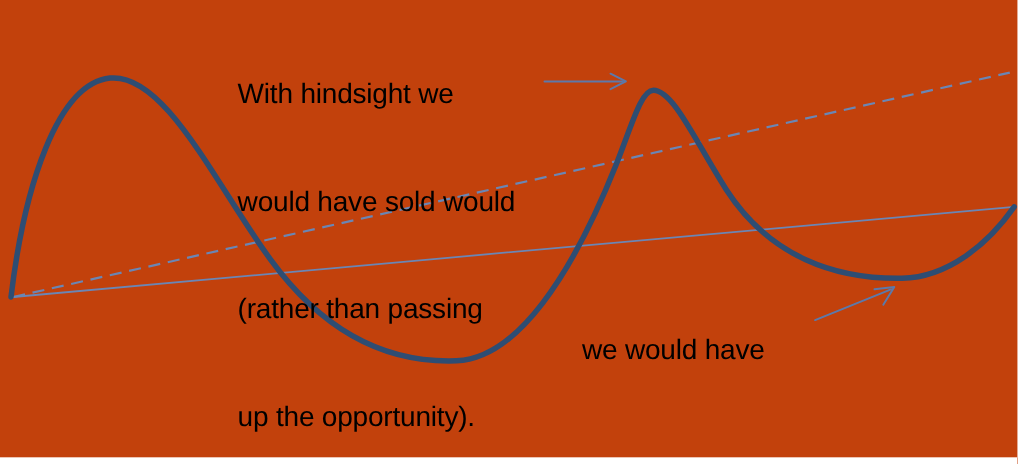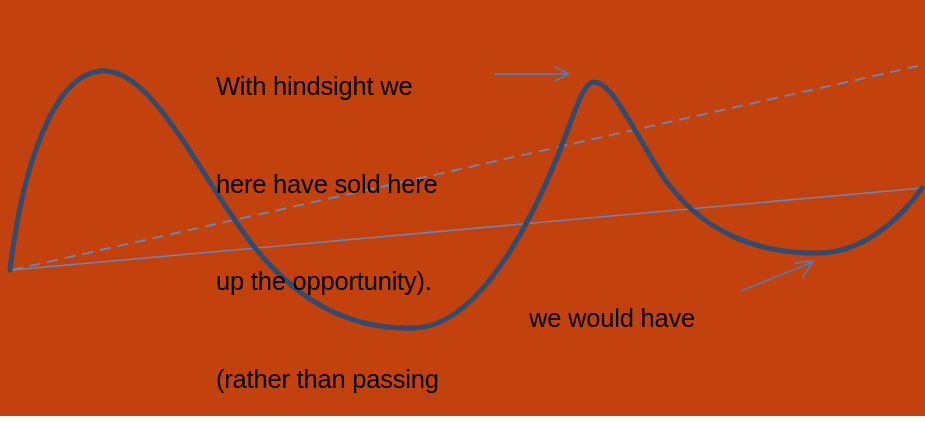--- a/index.html
+++ b/index.html
@@ -68,23 +68,23 @@
 
     <g>
       <line x1="741" y1="291" x2="810" y2="263" stroke="#5c79ab" stroke-width="1.8" stroke-linecap="round"></line>
       <polyline points="795,263 813,261 803,277" fill="none" stroke="#5c79ab" stroke-width="1.8" stroke-linecap="round" stroke-linejoin="round"></polyline>
     </g>
 
   </svg>
 
   <div class="annotation" id="annotation-sell">
     <span class="annotation-line">With hindsight we</span>
-    <span class="annotation-line">here have sold here</span>
+    <span class="annotation-line">would have sold would</span>
+    <span class="annotation-line">(rather than passing</span>
     <span class="annotation-line">up the opportunity).</span>
-    <span class="annotation-line">(rather than passing</span>
   </div>
 
   <div class="annotation" id="annotation-buy">
     <span class="annotation-line">we would have</span>
     
     
     
   </div>
 
 </div>

